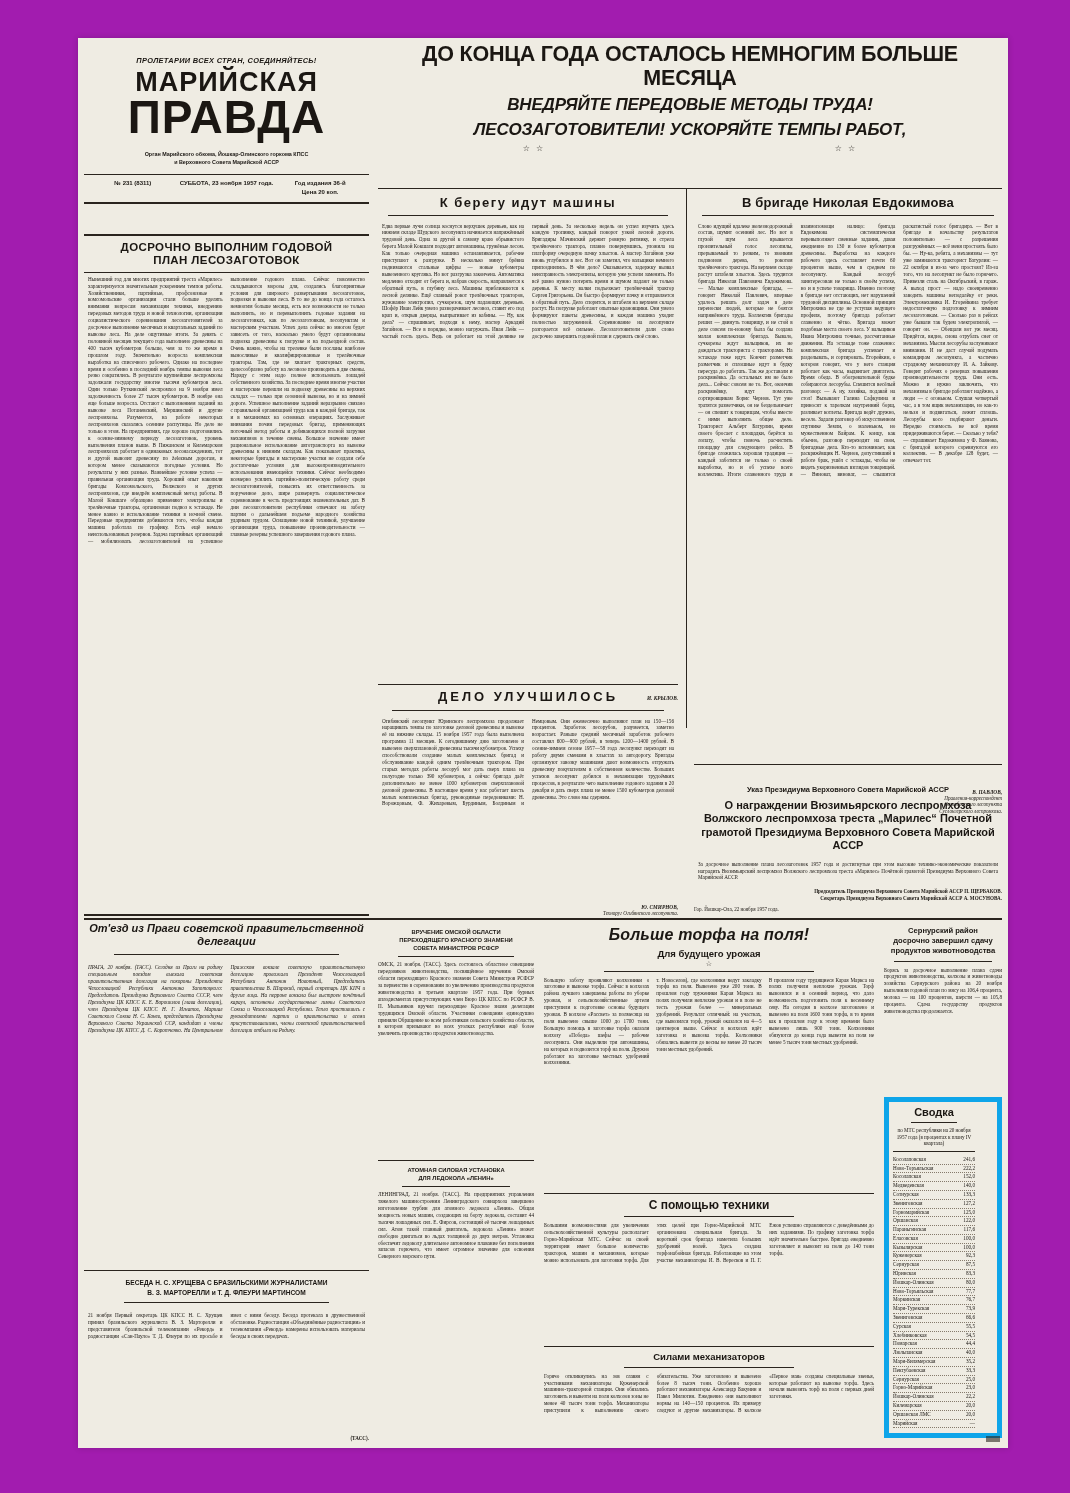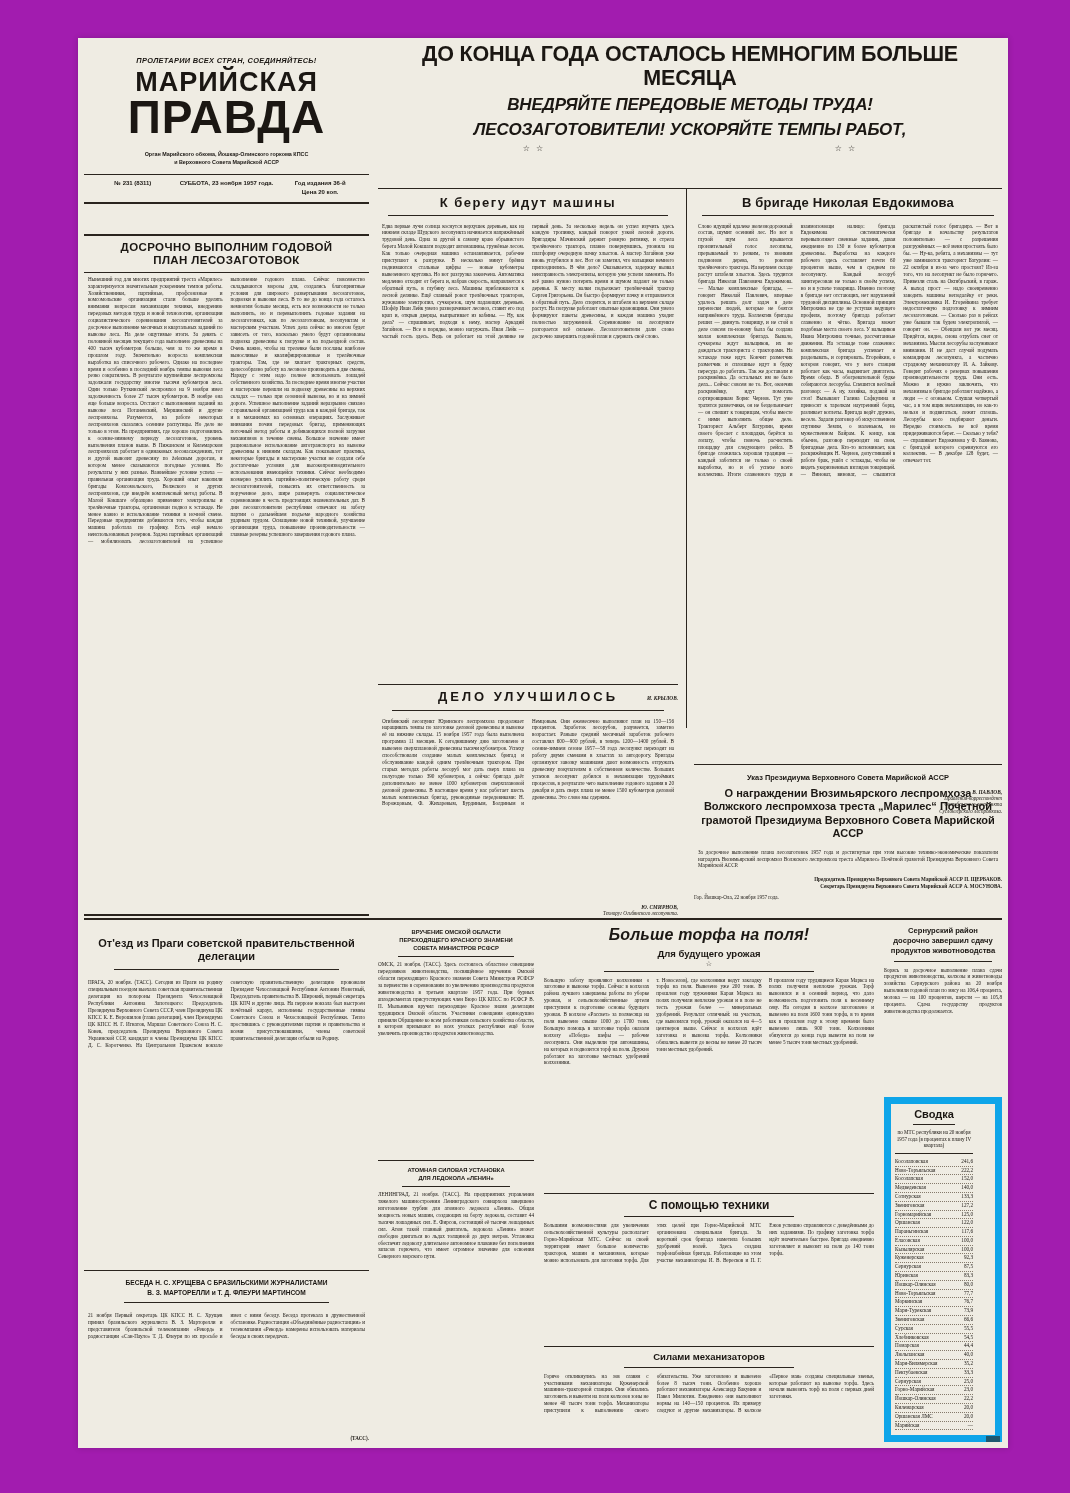--- a/index.html
+++ b/index.html
@@ -211,21 +211,21 @@
       <div style="border-bottom:1px solid #2a241e;margin:5px 14px 4px 14px;"></div>
       <div class="body-txt cols2 pad" style="height:180px;overflow:hidden;">Огибянский лесопункт Юринского леспромхоза продолжает наращивать темпы по заготовке деловой древесины и вывозке её на нижние склады. 15 ноября 1957 года была выполнена программа 11 месяцев. К сегодняшнему дню заготовлено и вывезено сверхплановой древесины тысячи кубометров.
 Успеху способствовали создание малых комплексных бригад и обслуживание каждой одним трелёвочным трактором. При старых методах работы лесоруб мог дать сверх плана на полугодие только 390 кубометров, а сейчас бригада даёт дополнительно не менее 1000 кубометров сверхплановой деловой древесины. В настоящее время у нас работает шесть малых комплексных бригад, руководимые передовиками: Н. Ворожцовым, Ф. Жихаревым, Бурдиным, Болдиным и Немцовым. Они ежемесячно выполняют план на 150—156 процентов.
 Заработок лесорубов, разумеется, заметно возрастает. Раньше средний месячный заработок рабочего составлял 600—900 рублей, в теперь 1200—1400 рублей.
 В осенне-зимнем сезоне 1957—58 года лесопункт переходит на работу двумя сменами в хлыстах за автодорогу. Бригады организуют завозку машинами дают возможность отгружать древесину покупателям в собственном количестве.
 Больших успехов лесопункт добился в механизации трудоёмких процессов, в результате чего выполнение годового задания в 20 декабря и дать сверх плана не менее 1500 кубометров деловой древесины. Это слово мы сдержим.</div>
       <div class="byline">Ю. СМИРНОВ,</div>
       <div class="tiny" style="text-align:right;font-style:italic;">Техноруг Огибянского лесопункта.</div>
     </div>
 
-    <div class="art" style="left:616px;top:726px;width:308px;border-top:1px solid #2a241e;padding-top:8px;">
+    <div class="art" style="left:616px;top:726px;width:308px;border-top:1px solid #2a241e;padding-top:20px;">
       <div class="art-head" style="font-size:7.4px;line-height:1.35;">Указ Президиума Верховного Совета Марийской АССР</div>
       <div class="art-head" style="font-size:11px;line-height:1.22;margin-top:4px;">О награждении Вюзимьярского леспромхоза Волжского леспромхоза треста „Марилес“ Почетной грамотой Президиума Верховного Совета Марийской АССР</div>
       <div class="body-txt pad" style="margin-top:5px;">За досрочное выполнение плана лесозаготовок 1957 года и достигнутые при этом высокие технико-экономические показатели наградить Вюзимьярский леспромхоз Волжского леспромхоза треста «Марилес» Почётной грамотой Президиума Верховного Совета Марийской АССР.</div>
       <div class="tiny" style="text-align:right;font-weight:bold;margin-top:4px;">Председатель Президиума Верховного Совета Марийской АССР П. ЩЕРБАКОВ.</div>
       <div class="tiny" style="text-align:right;font-weight:bold;">Секретарь Президиума Верховного Совета Марийской АССР А. МОСУНОВА.</div>
       <div class="tiny" style="margin-top:4px;">Гор. Йошкар-Ола, 22 ноября 1957 года.</div>
     </div>
 
     <div style="position:absolute;left:6px;top:880px;width:918px;border-top:2px solid #2a241e;"></div>
 
@@ -282,21 +282,21 @@
     </div>
 
     <div class="art" style="left:806px;top:888px;width:118px;">
       <div class="art-head" style="font-size:7.6px;line-height:1.3;">Сернурский район</div>
       <div class="art-head" style="font-size:7.6px;line-height:1.3;">досрочно завершил сдачу</div>
       <div class="art-head" style="font-size:7.6px;line-height:1.3;">продуктов животноводства</div>
       <div style="border-bottom:1px solid #2a241e;margin:5px 10px 5px 10px;"></div>
       <div class="body-txt" style="height:120px;overflow:hidden;">Борясь за досрочное выполнение плана сдачи продуктов животноводства, колхозы и животноводы хозяйства Сернурского района на 20 ноября выполнили годовой план по мясу на 106,4 процента, молока — на 100 процентов, шерсти — на 105,8 процента.
 Сдача государству продуктов животноводства продолжается.</div>
 
-      <div style="border:7px solid #0ea5e9;margin-top:10px;padding:4px 22px 5px 4px;">
+      <div style="border:5px solid #0ea5e9;margin-top:10px;padding:4px 22px 5px 4px;">
         <div class="art-head" style="font-size:11px;">Сводка</div>
         <div style="border-bottom:1px solid #2a241e;margin:4px 18px 4px 18px;"></div>
         <div class="tiny center" style="line-height:1.3;">по МТС республики на 20 ноября 1957 года (в процентах к плану IV квартала)</div>
         <div style="border-bottom:1px solid #2a241e;margin:4px 0 4px 0;"></div>
         <div class="tablewrap" id="svodka-rows">
             <div class="row">
               <span>Косолаповская</span>
               <span>241,6</span>
             </div>
             <div class="row">
@@ -416,21 +416,21 @@
               <span>20,0</span>
             </div>
             <div class="row">
               <span>Марийская</span>
               <span>—</span>
             </div>
           </div>
       </div>
     </div>
 
-    <div class="art" style="left:6px;top:876px;width:285px;border-top:2px solid #2a241e;padding-top:21px;">
+    <div class="art" style="left:6px;top:876px;width:285px;border-top:2px solid #2a241e;padding-top:6px;font-style:italic;">
       <div class="art-head" style="font-size:11px;line-height:1.2;">От'езд из Праги советской правительственной делегации</div>
       <div style="border-bottom:1px solid #2a241e;margin:6px 30px 6px 30px;"></div>
       <div class="body-txt cols2 pad" style="height:300px;overflow:hidden;">ПРАГА, 20 ноября. (ТАСС). Сегодня из Праги на родину специальным поездом выехала советская правительственная делегация на похороны Президента Чехословацкой Республики Антонина Запотоцкого: Председатель Президиума Верховного Совета СССР, член Президиума ЦК КПСС К. Е. Ворошилов (глава делегации), член Президиума ЦК КПСС Н. Г. Игнатов, Маршал Советского Союза Н. С. Конев, председатель Президиума Верховного Совета Украинской ССР, кандидат в члены Президиума ЦК КПСС Д. С. Коротченко.
 На Центральном Пражском вокзале советскую правительственную делегацию провожали Президент Чехословацкой Республики Антонин Новотный, Председатель правительства В. Широкий, первый секретарь ЦК КПЧ и другие лица.
 На перроне вокзала был выстроен почётный караул, исполнены государственные гимны Советского Союза и Чехословацкой Республики.
 Тепло простившись с руководителями партии и правительства и всеми присутствовавшими, члены советской правительственной делегации отбыли на Родину.</div>
     </div>
 
     <div class="art" style="left:6px;top:1232px;width:285px;border-top:1px solid #2a241e;padding-top:7px;">
       <div class="art-head" style="font-size:6.6px;line-height:1.45;">БЕСЕДА Н. С. ХРУЩЕВА С БРАЗИЛЬСКИМИ ЖУРНАЛИСТАМИ</div>

